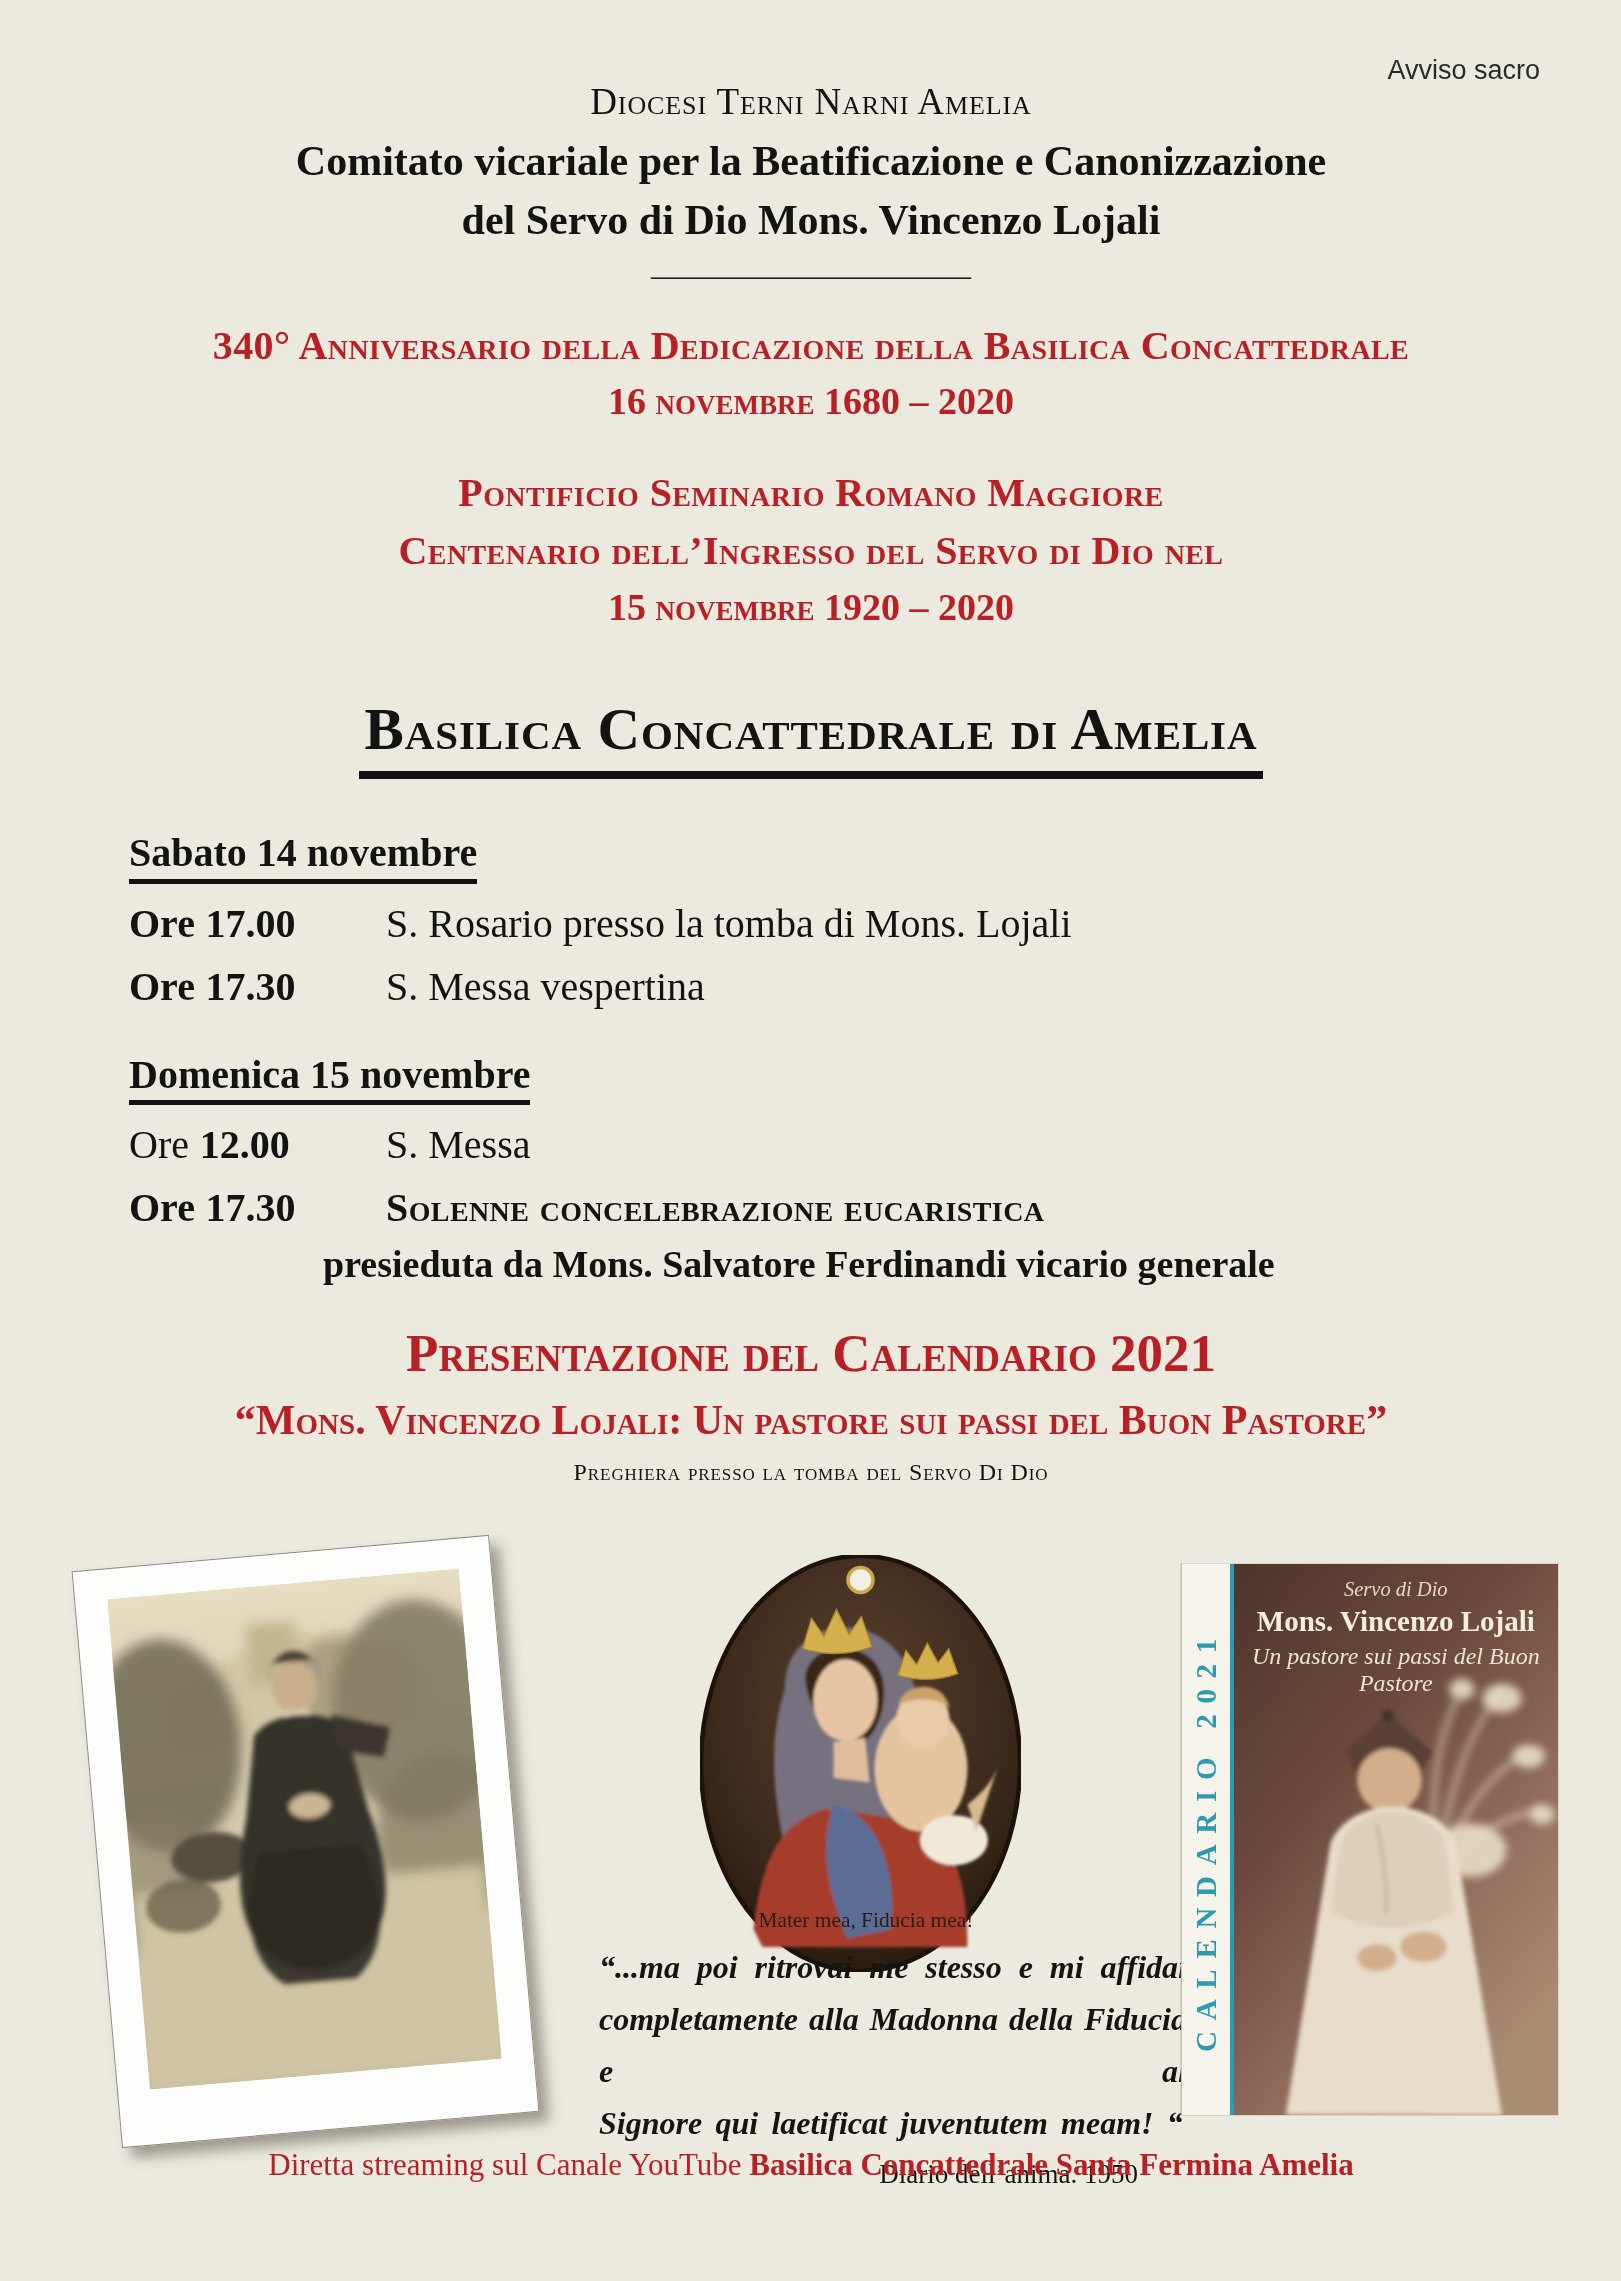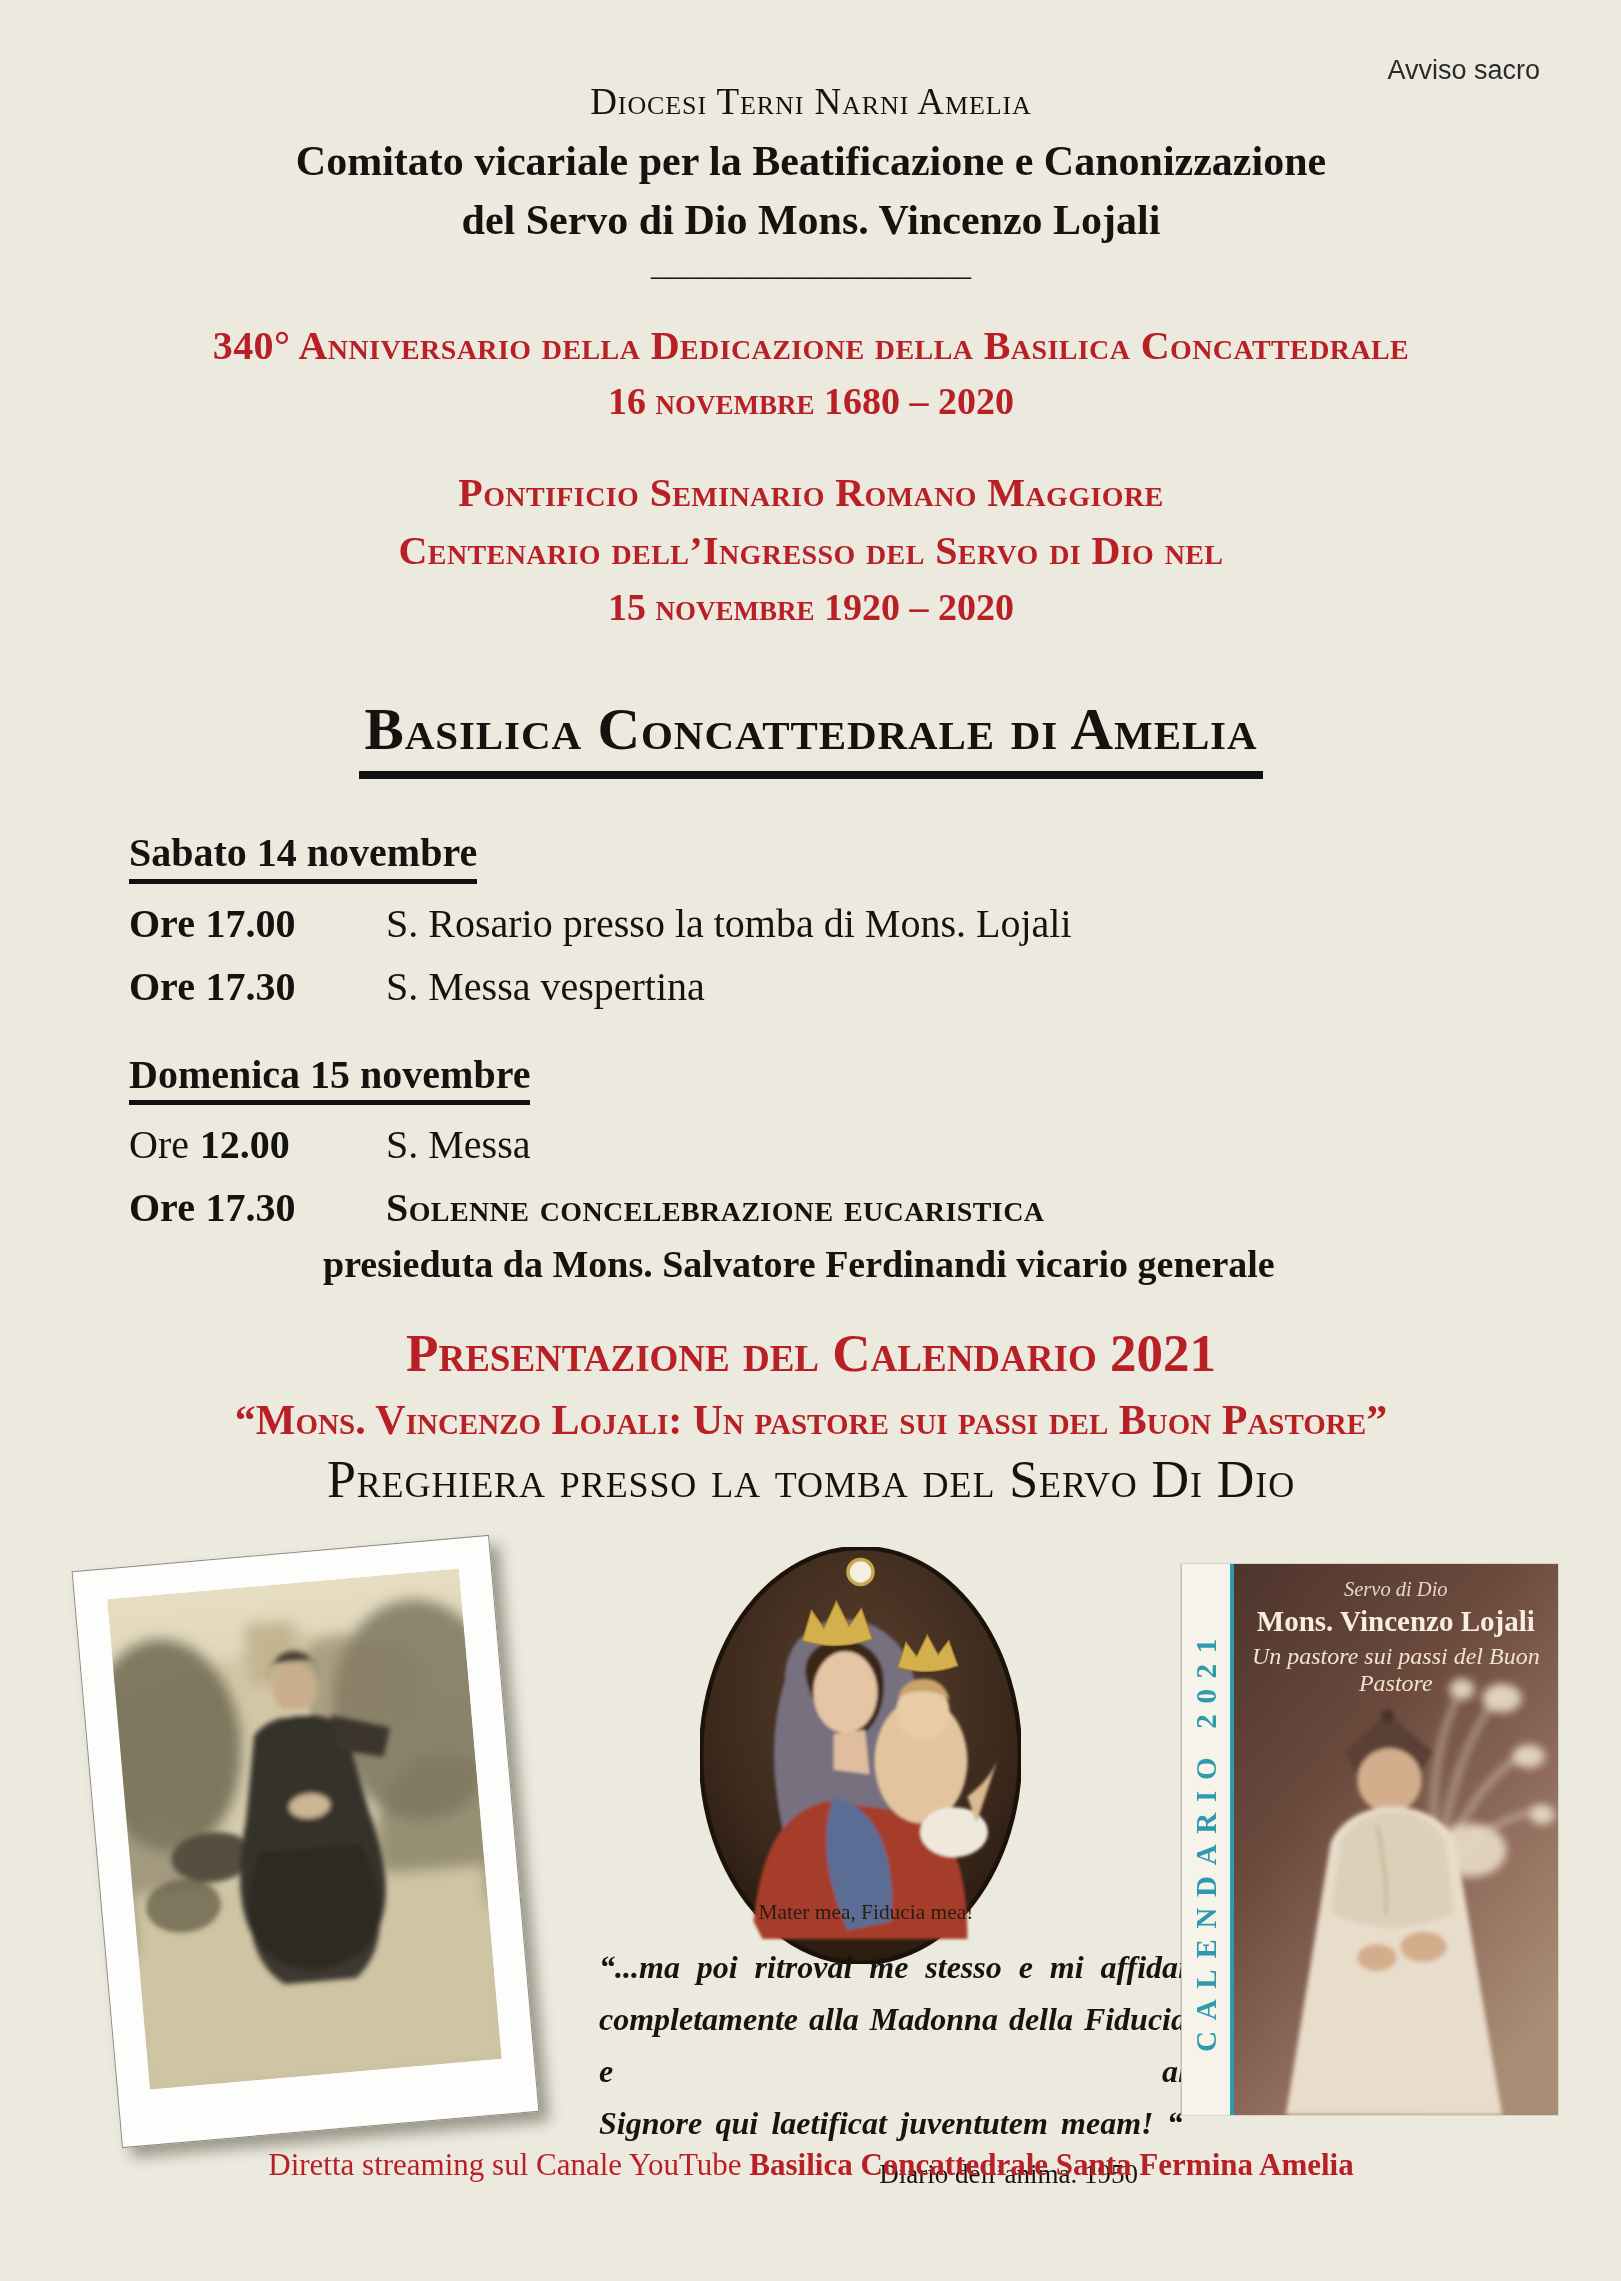--- a/index.html
+++ b/index.html
@@ -53,38 +53,38 @@
   .bold{font-weight:bold;}
   .ev-prefix{margin-right:10.7px;}
   .day-block2{margin-top:41px;}
   .sc-bold{font-variant:small-caps;font-weight:bold;letter-spacing:0.4px;}
   .presider{margin-top:10.7px;margin-left:194px;font-weight:bold;font-size:38px;}
 
   
   .presentation{margin-top:37px;text-align:center;}
   .p-title{font-size:53px;font-weight:bold;}
   .p-sub{font-size:42px;font-weight:bold;margin-top:12.5px;}
-  .p-preghiera{font-size:52px;margin-top:6px;letter-spacing:0.9px;}
+  .p-preghiera{font-size:24px;margin-top:15px;letter-spacing:0.9px;}
 
   
   .gallery{position:absolute;left:0;top:1515px;width:1622px;height:766px;}
 
   
   .old-photo{
     position:absolute;left:96px;top:37px;width:419px;height:579px;
     background:#fdfdfb;
     border:0.9px solid #8e8c80;
     box-shadow:9px 10.7px 14.3px rgba(60,55,40,0.45);
     transform:rotate(-5deg);
     padding:30px 32px 55px 32px;box-sizing:border-box;
   }
   .old-photo svg{width:100%;height:100%;display:block;}
 
   
-  .madonna{position:absolute;left:700px;top:32px;width:321px;height:417px;}
+  .madonna{position:absolute;left:700px;top:40px;width:321px;height:417px;}
   .madonna svg{width:100%;height:100%;display:block;}
 
   
   .quote{
     position:absolute;left:599px;top:426px;width:588px;
     font-style:italic;font-weight:600;font-size:32px;line-height:52px;
     color:#17130e;
   }
   .q-just{text-align:justify;text-align-last:justify;}
   .q-last{word-spacing:5.3px;}

